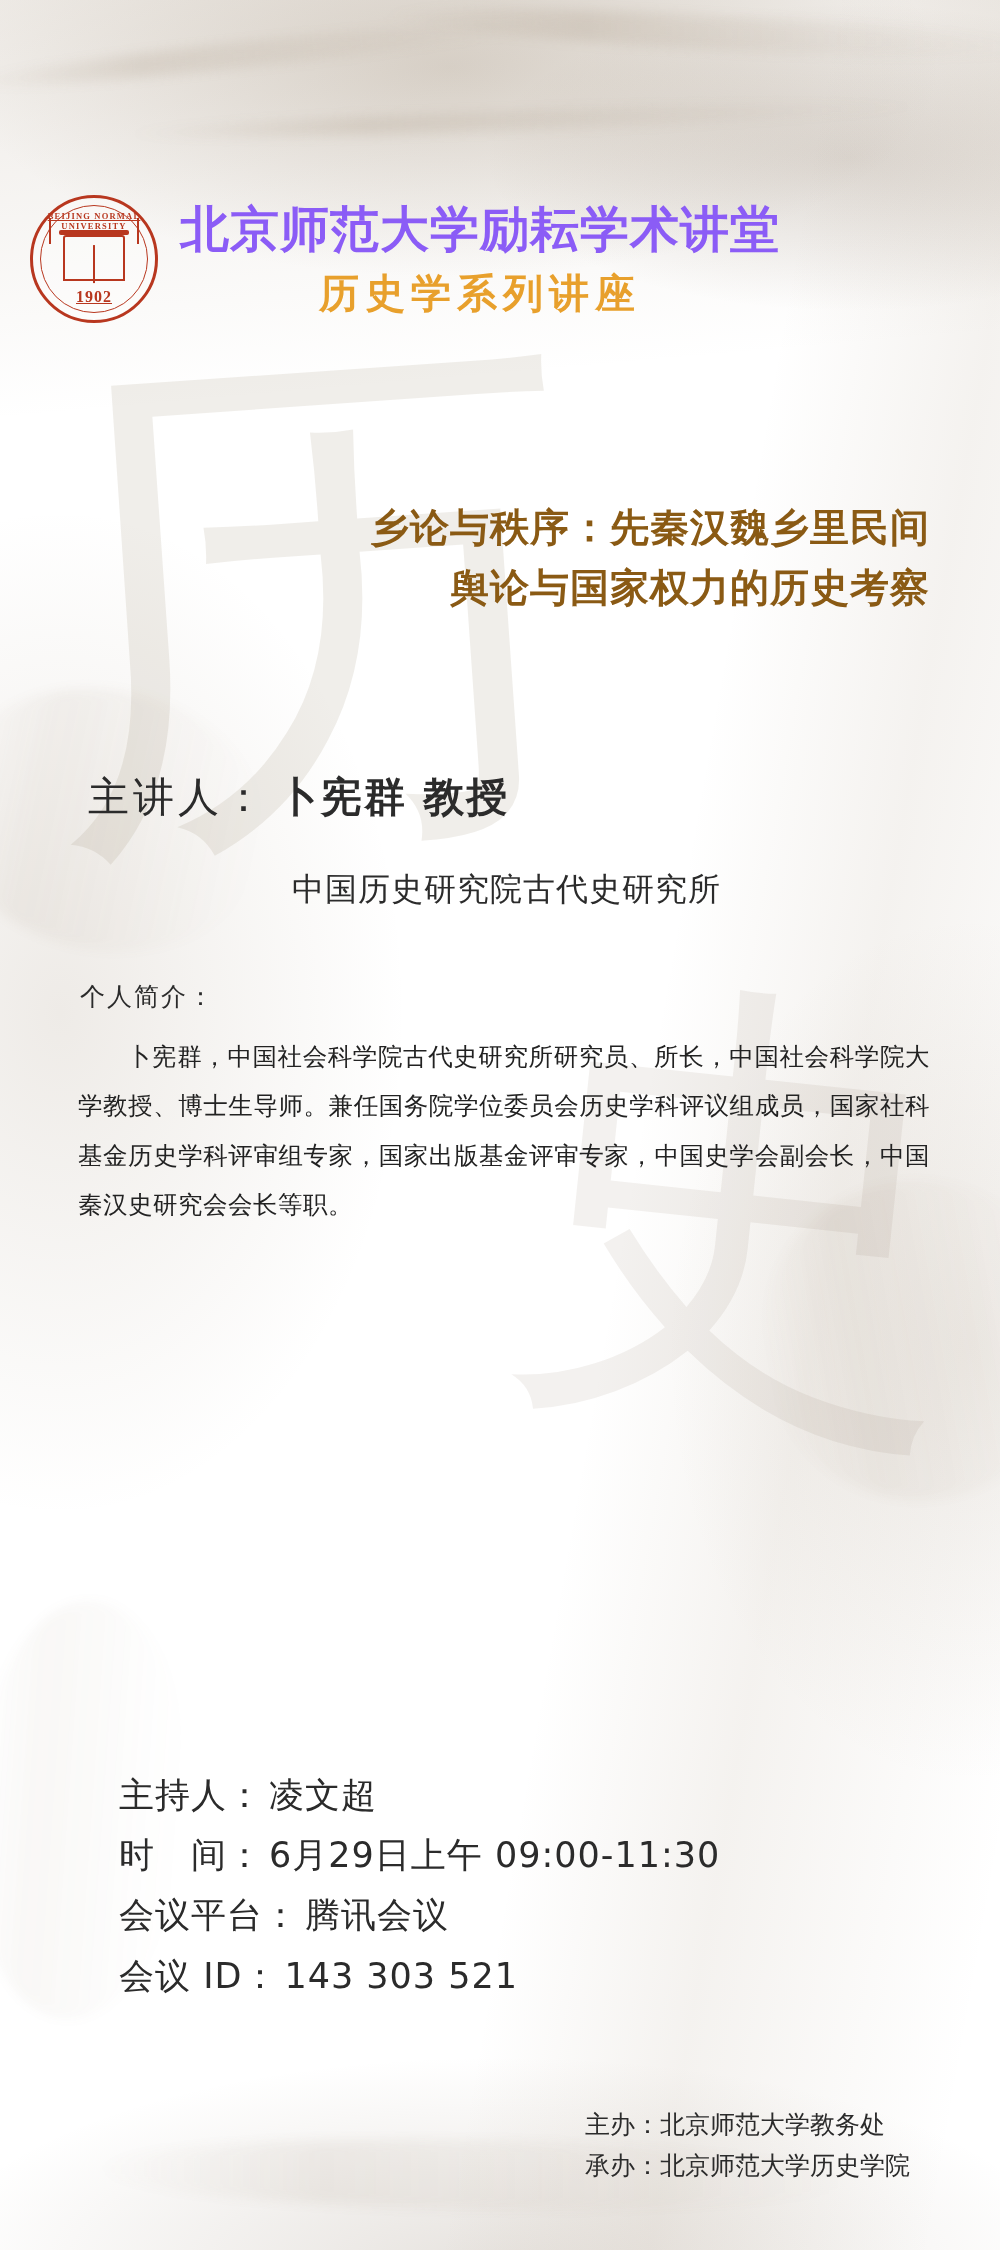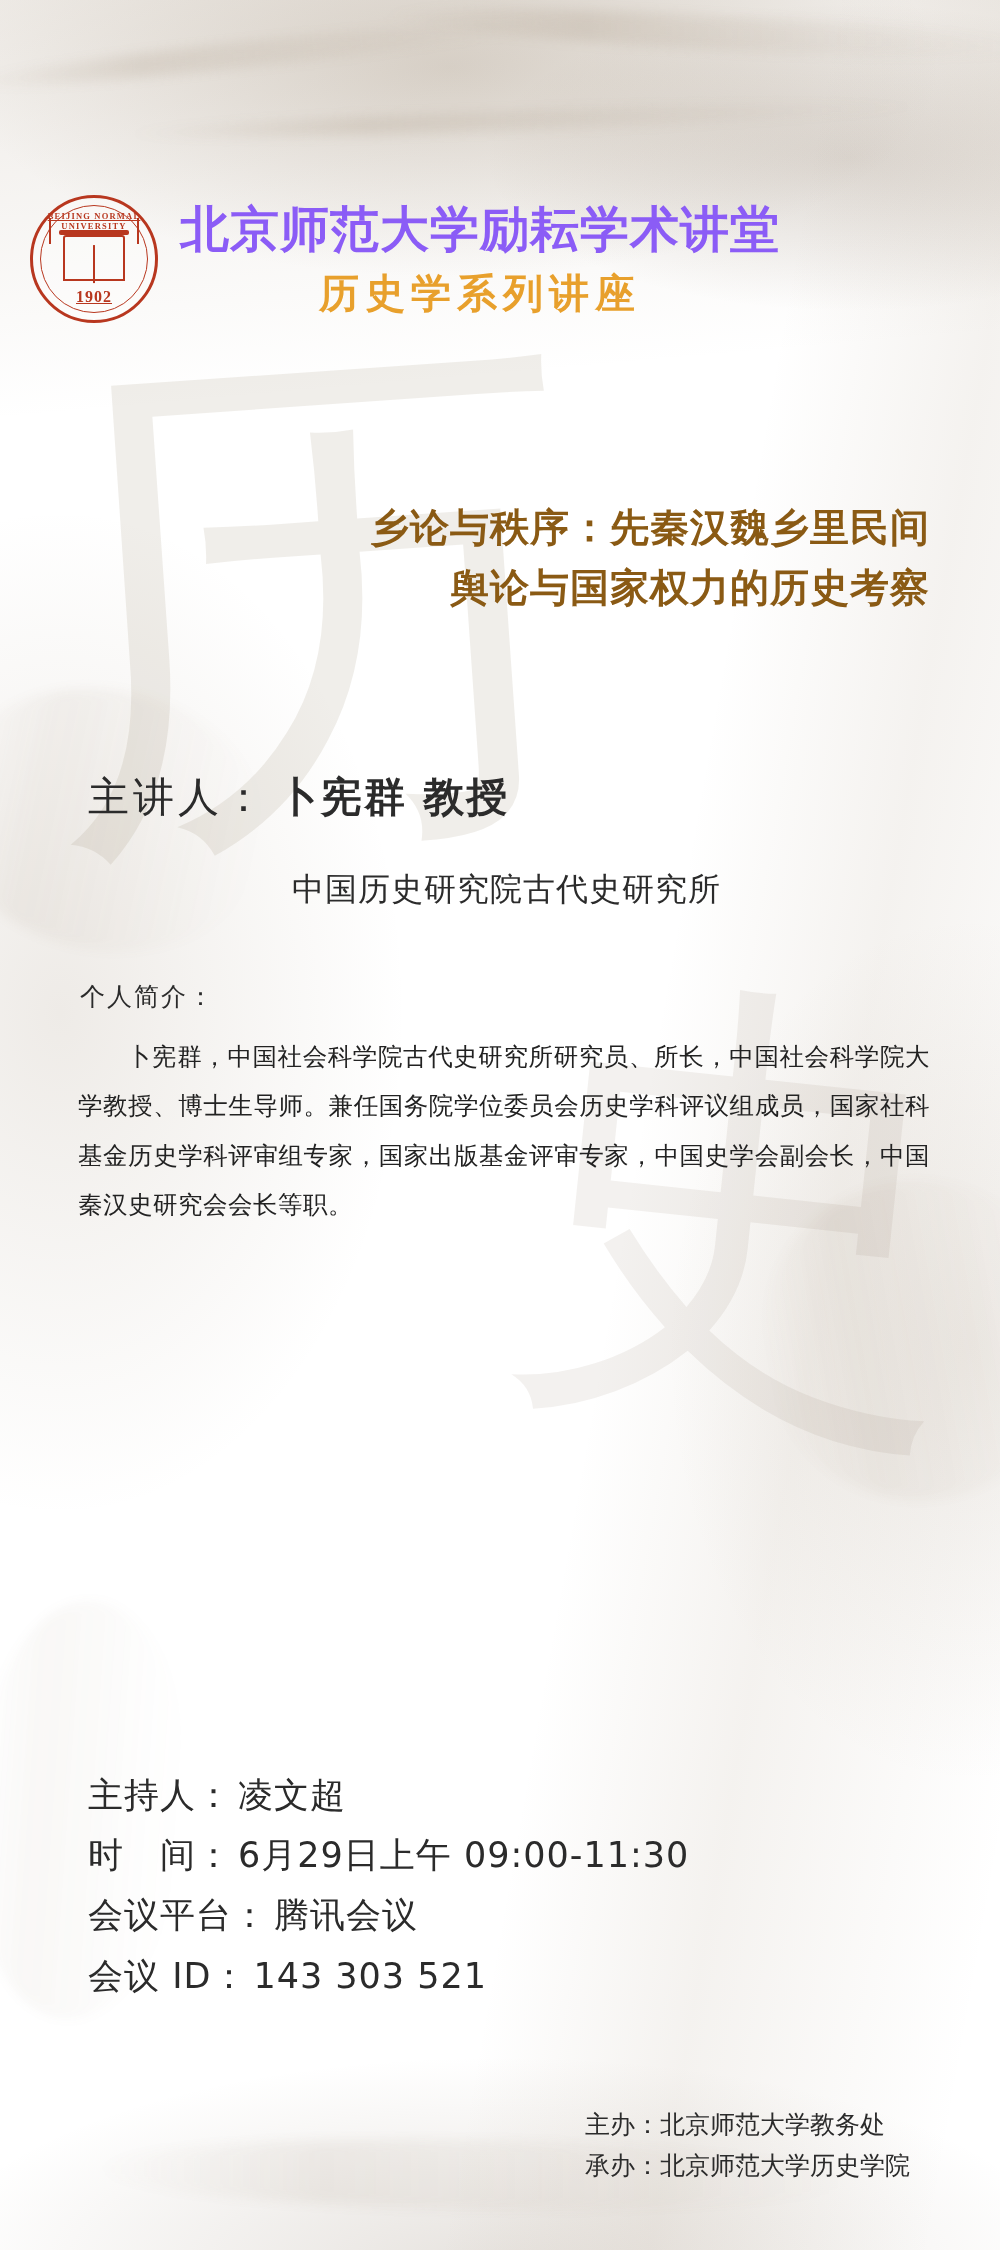--- a/index.html
+++ b/index.html
@@ -245,21 +245,21 @@
   .info-block {
     position: absolute;
     left: 88px;
     top: 1765px;
     font-family: "DejaVu Sans", sans-serif;
     font-size: 35px;
     color: #2b2b2b;
     line-height: 1.72;
     letter-spacing: 1px;
   }
-  .info-line { white-space: nowrap; }
+  .info-line { white-space: nowrap; margin-left: 31px; }
   .info-line .k { }
   .info-line .v { margin-left: 6px; }
 
   
   .footer {
     position: absolute;
     right: 90px;
     top: 2105px;
     text-align: left;
     font-family: "DejaVu Sans", sans-serif;

